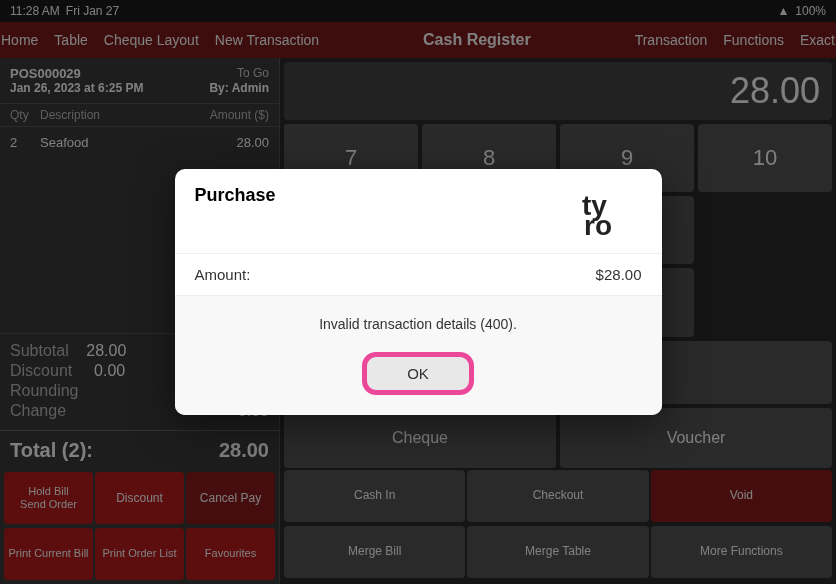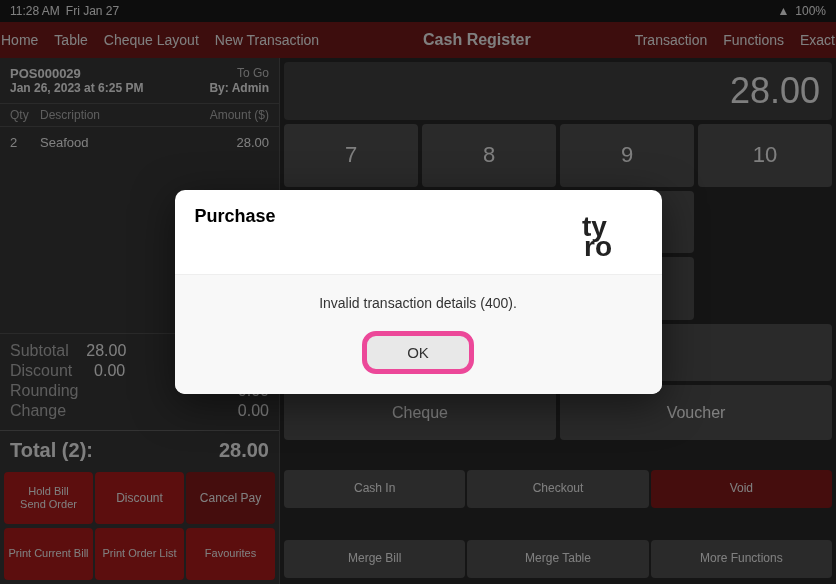--- a/index.html
+++ b/index.html
@@ -165,34 +165,33 @@
       border-radius: 4px;
       font-size: 22px;
       cursor: pointer;
       display: flex;
       align-items: center;
       justify-content: center;
     }
     .num-btn.exact { font-size: 16px; }
     .bottom-btn {
       flex: 1;
-      height: 38px;
+      height: 52px;
       background: #555;
       color: #fff;
       border: none;
       border-radius: 4px;
       font-size: 12px;
       cursor: pointer;
       display: flex;
       align-items: center;
       justify-content: center;
       text-align: center;
       padding: 19px;
       line-height: 1.3;
-      margin-top: 28px;
     }
     .bottom-btn.red { background: #8b1a1a; }
 
     
     .modal-overlay {
       position: absolute;
       top: 0; left: 0; right: 0; bottom: 0;
       background: rgba(0,0,0,0.5);
       display: flex;
       align-items: center;
@@ -389,18 +388,22 @@
     <div class="modal-header">
       <span class="modal-title">Purchase</span>
       <div class="tyro-logo" style="text-align:center;line-height:1.1;">
         <svg width="60" height="50" viewBox="0 0 60 50" fill="none" xmlns="http://www.w3.org/2000/svg">
 
           <text x="0" y="30" font-size="28" font-weight="900" font-family="Arial" fill="#222">ty</text>
           <text x="2" y="50" font-size="28" font-weight="900" font-family="Arial" fill="#222">ro</text>
         </svg>
       </div>
     </div>
+    <div class="modal-amount-row">
+      <span>Amount:</span>
+      <span>$28.00</span>
+    </div>
     <div class="modal-inner">
       <p class="modal-error-text">Invalid transaction details (400).</p>
       <button class="modal-ok-btn">OK</button>
     </div>
   </div>
 </div>
 
 </body></html>

